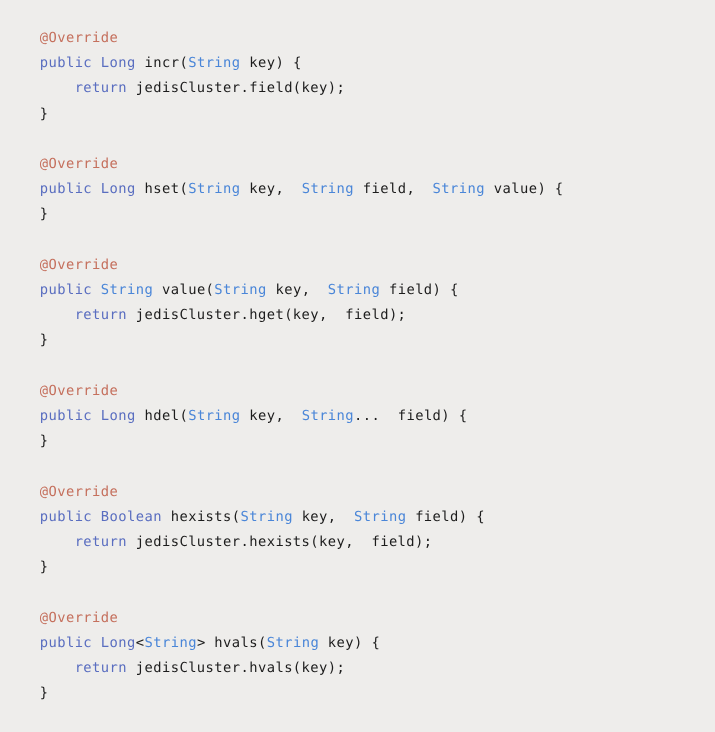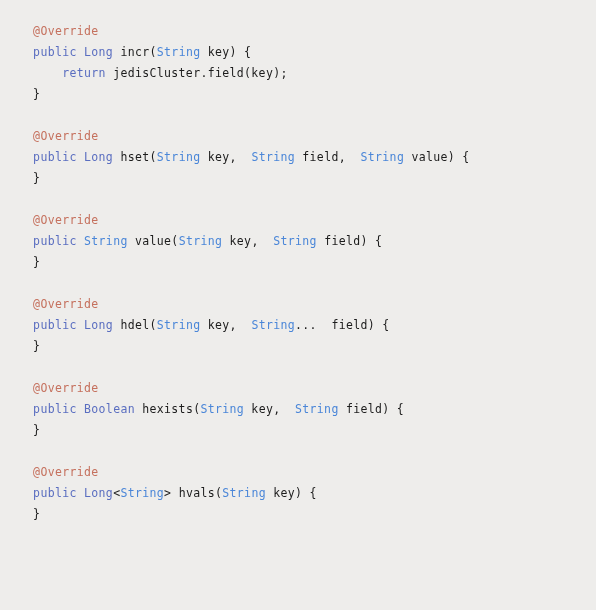--- a/index.html
+++ b/index.html
@@ -49,27 +49,30 @@
     <div class="code-line"><span class="tok tok-plain">    </span><span class="tok tok-keyword">public</span><span class="tok tok-plain"> </span><span class="tok tok-keyword">Long</span><span class="tok tok-plain"> incr(</span><span class="tok tok-type">String</span><span class="tok tok-plain"> key) {</span></div>
     <div class="code-line"><span class="tok tok-plain">        </span><span class="tok tok-keyword">return</span><span class="tok tok-plain"> jedisCluster.field(key);</span></div>
     <div class="code-line"><span class="tok tok-plain">    </span><span class="tok tok-plain">}</span></div>
     <div class="code-line blank">&nbsp;</div>
     <div class="code-line"><span class="tok tok-plain">    </span><span class="tok tok-annotation">@Override</span></div>
     <div class="code-line"><span class="tok tok-plain">    </span><span class="tok tok-keyword">public</span><span class="tok tok-plain"> </span><span class="tok tok-keyword">Long</span><span class="tok tok-plain"> hset(</span><span class="tok tok-type">String</span><span class="tok tok-plain"> key,  </span><span class="tok tok-type">String</span><span class="tok tok-plain"> field,  </span><span class="tok tok-type">String</span><span class="tok tok-plain"> value) {</span></div>
     <div class="code-line"><span class="tok tok-plain">    </span><span class="tok tok-plain">}</span></div>
     <div class="code-line blank">&nbsp;</div>
     <div class="code-line"><span class="tok tok-plain">    </span><span class="tok tok-annotation">@Override</span></div>
     <div class="code-line"><span class="tok tok-plain">    </span><span class="tok tok-keyword">public</span><span class="tok tok-plain"> </span><span class="tok tok-type">String</span><span class="tok tok-plain"> value(</span><span class="tok tok-type">String</span><span class="tok tok-plain"> key,  </span><span class="tok tok-type">String</span><span class="tok tok-plain"> field) {</span></div>
+    <div class="code-line"><span class="tok tok-plain">        </span><span class="tok tok-keyword">return</span><span class="tok tok-plain"> jedisCluster.hget(key,  field);</span></div>
     <div class="code-line"><span class="tok tok-plain">    </span><span class="tok tok-plain">}</span></div>
     <div class="code-line blank">&nbsp;</div>
     <div class="code-line"><span class="tok tok-plain">    </span><span class="tok tok-annotation">@Override</span></div>
     <div class="code-line"><span class="tok tok-plain">    </span><span class="tok tok-keyword">public</span><span class="tok tok-plain"> </span><span class="tok tok-keyword">Long</span><span class="tok tok-plain"> hdel(</span><span class="tok tok-type">String</span><span class="tok tok-plain"> key,  </span><span class="tok tok-type">String</span><span class="tok tok-plain">...  field) {</span></div>
     <div class="code-line"><span class="tok tok-plain">    </span><span class="tok tok-plain">}</span></div>
     <div class="code-line blank">&nbsp;</div>
     <div class="code-line"><span class="tok tok-plain">    </span><span class="tok tok-annotation">@Override</span></div>
     <div class="code-line"><span class="tok tok-plain">    </span><span class="tok tok-keyword">public</span><span class="tok tok-plain"> </span><span class="tok tok-keyword">Boolean</span><span class="tok tok-plain"> hexists(</span><span class="tok tok-type">String</span><span class="tok tok-plain"> key,  </span><span class="tok tok-type">String</span><span class="tok tok-plain"> field) {</span></div>
+    <div class="code-line"><span class="tok tok-plain">        </span><span class="tok tok-keyword">return</span><span class="tok tok-plain"> jedisCluster.hexists(key,  field);</span></div>
     <div class="code-line"><span class="tok tok-plain">    </span><span class="tok tok-plain">}</span></div>
     <div class="code-line blank">&nbsp;</div>
     <div class="code-line"><span class="tok tok-plain">    </span><span class="tok tok-annotation">@Override</span></div>
     <div class="code-line"><span class="tok tok-plain">    </span><span class="tok tok-keyword">public</span><span class="tok tok-plain"> </span><span class="tok tok-keyword">Long</span><span class="tok tok-plain">&lt;</span><span class="tok tok-type">String</span><span class="tok tok-plain">&gt; hvals(</span><span class="tok tok-type">String</span><span class="tok tok-plain"> key) {</span></div>
+    <div class="code-line"><span class="tok tok-plain">        </span><span class="tok tok-keyword">return</span><span class="tok tok-plain"> jedisCluster.hvals(key);</span></div>
     <div class="code-line"><span class="tok tok-plain">    </span><span class="tok tok-plain">}</span></div>
     <div class="code-line blank">&nbsp;</div>
   </div>
 
 </body></html>

